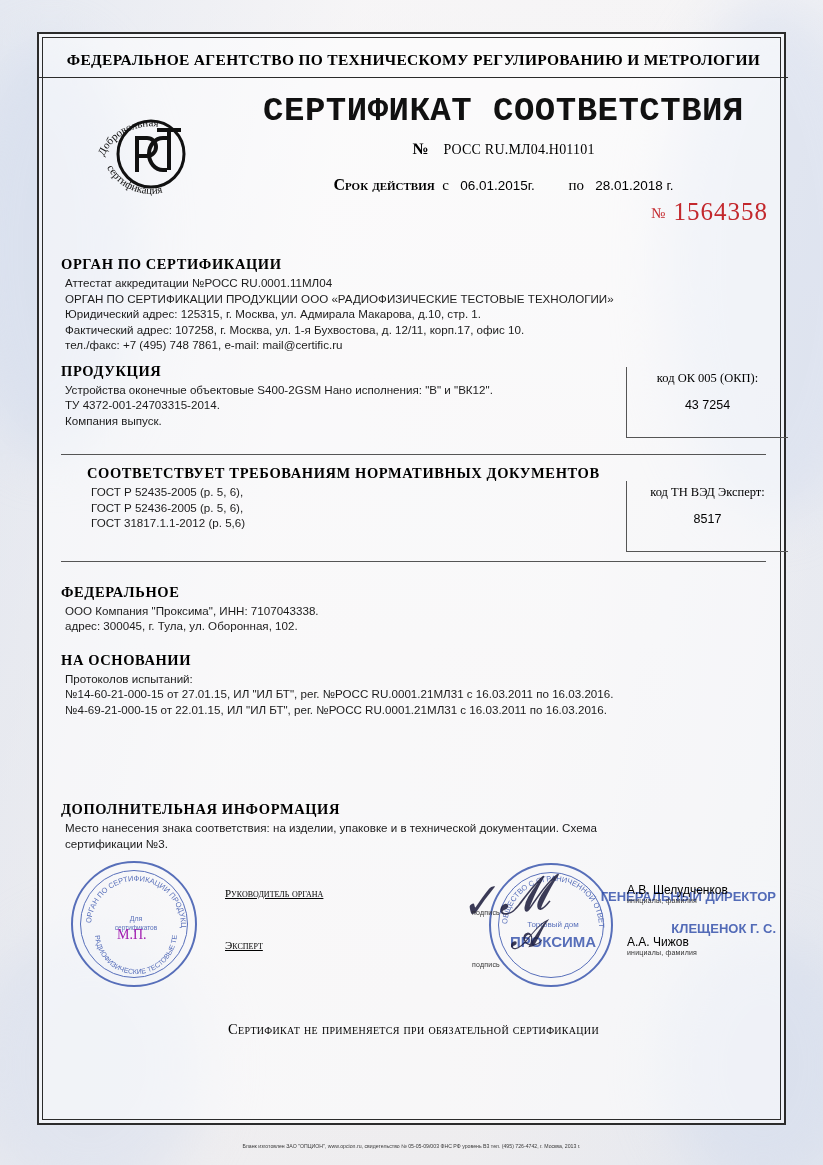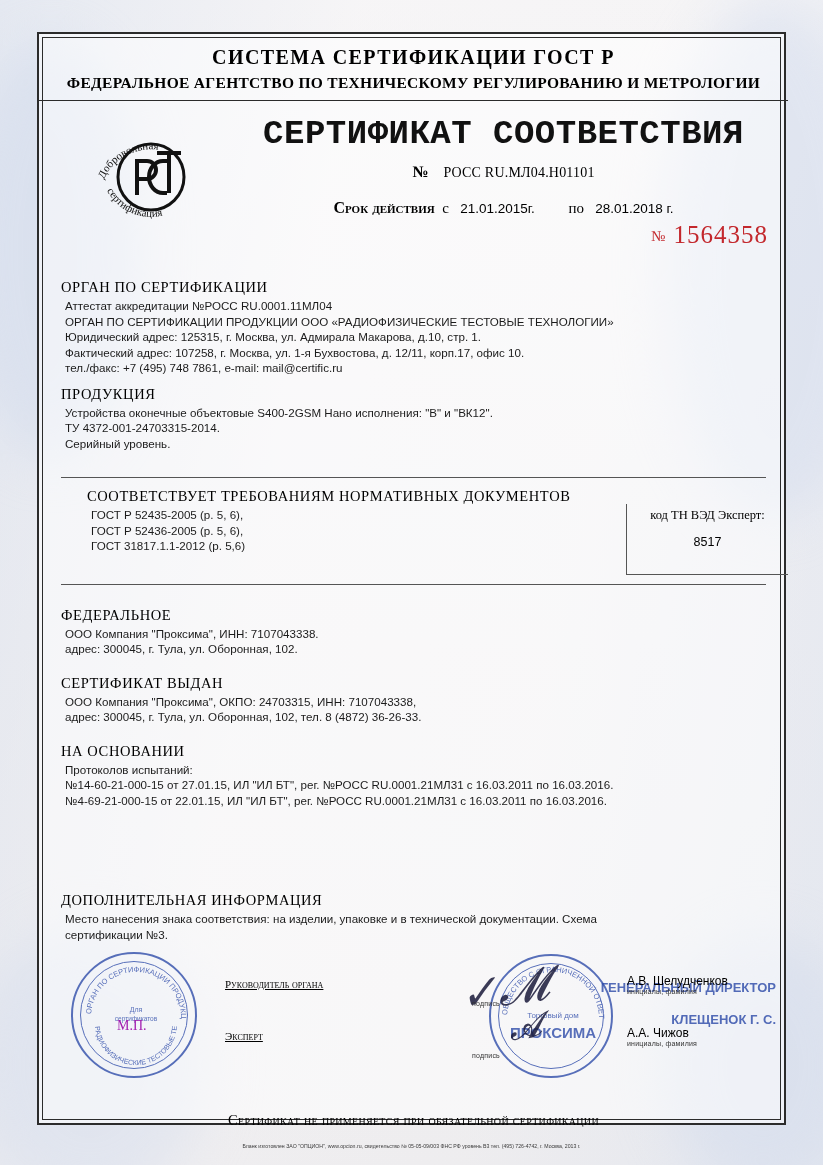--- a/index.html
+++ b/index.html
@@ -79,21 +79,21 @@
   .blanknum{
     position:absolute;right:20px;top:120px;
     color:#c3282d;font-size:25px;
     font-family:"Liberation Serif", serif;
     letter-spacing:1px;
   }
   .blanknum .sm{font-size:15px;vertical-align:2px;}
 
   .sect{padding:0 22px;}
   h2.s{
-    font-size:14.5px;font-weight:normal;font-variant:small-caps;
+    font-size:14.5px;font-weight:bold;font-variant:small-caps;
     letter-spacing:.6px;margin:10px 0 2px 0;
   }
   .body-line{
     font-family:"Liberation Sans", sans-serif;
     font-size:11.6px;line-height:15.5px;color:#1b1b1b;
     margin-left:4px;
   }
   .boxcell{
     position:absolute;
     border-left:1px solid #555;
@@ -154,21 +154,20 @@
   <div class="blotch b3"></div>
   <div class="blotch b4"></div>
 </div>
 
 <div class="frame-outer">
   <div class="frame-inner"></div>
 
   <div class="content">
 
     <div class="hdr">
-      <div class="l1">СИСТЕМА СЕРТИФИКАЦИИ ГОСТ Р</div>
       <div class="l2">ФЕДЕРАЛЬНОЕ АГЕНТСТВО ПО ТЕХНИЧЕСКОМУ РЕГУЛИРОВАНИЮ И МЕТРОЛОГИИ</div>
     </div>
     <div class="rule"></div>
 
     <div class="titleband">
 
       <div class="gost-mark">
         <svg width="132" height="118" viewBox="0 0 132 118">
           <path id="arcTop" d="M 16,72 A 52,52 0 0 1 116,72" fill="none"></path>
           <path id="arcBot" d="M 18,66 A 50,50 0 0 0 114,66" fill="none"></path>
@@ -190,21 +189,21 @@
 
       <div class="numline">
         <span class="nsign">№</span>
         &nbsp;&nbsp;
         <span class="nval">РОСС RU.МЛ04.Н01101</span>
       </div>
 
       <div class="validline">
         <b>Срок действия</b>
         &nbsp;<span>с</span>
-        &nbsp;&nbsp;<span class="v">21.01.2015г.</span>
+        &nbsp;&nbsp;<span class="v">06.01.2015г.</span>
         &nbsp;&nbsp;&nbsp;&nbsp;&nbsp;&nbsp;&nbsp;
         <span>по</span>
         &nbsp;&nbsp;<span class="v">28.01.2018 г.</span>
       </div>
 
       <div class="blanknum">
         <span class="sm">№</span>
         <span>1564358</span>
       </div>
     </div>
@@ -215,21 +214,25 @@
       <div class="body-line">ОРГАН ПО СЕРТИФИКАЦИИ ПРОДУКЦИИ ООО «РАДИОФИЗИЧЕСКИЕ ТЕСТОВЫЕ ТЕХНОЛОГИИ»</div>
       <div class="body-line">Юридический адрес: 125315, г. Москва, ул. Адмирала Макарова, д.10, стр. 1.</div>
       <div class="body-line">Фактический адрес: 107258, г. Москва, ул. 1-я Бухвостова, д. 12/11, корп.17, офис 10.</div>
       <div class="body-line">тел./факс: +7 (495) 748 7861, e-mail: mail@certific.ru</div>
     </div>
 
     <div class="sect" style="position:relative;">
       <h2 class="s">ПРОДУКЦИЯ</h2>
       <div class="body-line">Устройства оконечные объектовые S400-2GSM Нано исполнения: "В" и "ВК12".</div>
       <div class="body-line">ТУ 4372-001-24703315-2014.</div>
-      <div class="body-line">Серийный уровень.</div>
+      <div class="body-line">Компания выпуск.</div>
+      <div class="boxcell" style="right:0;top:4px;width:145px;height:62px;">
+        <span>код ОК 005 (ОКП):</span>
+        <span class="bval">43 7254</span>
+      </div>
     </div>
     <div class="hline" style="margin:26px 22px 0 22px;"></div>
 
     <div class="sect" style="position:relative;padding-left:48px;">
       <h2 class="s">СООТВЕТСТВУЕТ ТРЕБОВАНИЯМ НОРМАТИВНЫХ ДОКУМЕНТОВ</h2>
       <div class="body-line">ГОСТ Р 52435-2005 (р. 5, 6),</div>
       <div class="body-line">ГОСТ Р 52436-2005 (р. 5, 6),</div>
       <div class="body-line">ГОСТ 31817.1.1-2012 (р. 5,6)</div>
       <div class="boxcell" style="right:0;top:16px;width:145px;height:62px;">
         <span>код ТН ВЭД Эксперт:</span>
@@ -237,25 +240,20 @@
       </div>
     </div>
     <div class="hline" style="margin:30px 22px 0 22px;"></div>
 
     <div class="sect" style="margin-top:22px;">
       <h2 class="s">ФЕДЕРАЛЬНОЕ</h2>
       <div class="body-line">ООО Компания "Проксима", ИНН: 7107043338.</div>
       <div class="body-line">адрес: 300045, г. Тула, ул. Оборонная, 102.</div>
     </div>
 
-    <div class="sect" style="margin-top:18px;">
-      <h2 class="s">СЕРТИФИКАТ ВЫДАН</h2>
-      <div class="body-line">ООО Компания "Проксима",  ОКПО: 24703315, ИНН:  7107043338,</div>
-      <div class="body-line">адрес: 300045, г. Тула, ул. Оборонная, 102,  тел. 8 (4872) 36-26-33.</div>
-    </div>
 
     <div class="sect" style="margin-top:18px;">
       <h2 class="s">НА ОСНОВАНИИ</h2>
       <div class="body-line">Протоколов испытаний:</div>
       <div class="body-line">№14-60-21-000-15 от 27.01.15, ИЛ "ИЛ БТ",   рег. №РОСС RU.0001.21МЛ31 с 16.03.2011 по 16.03.2016.</div>
       <div class="body-line">№4-69-21-000-15 от 22.01.15, ИЛ "ИЛ БТ",   рег. №РОСС RU.0001.21МЛ31 с 16.03.2011 по 16.03.2016.</div>
     </div>
 
     <div class="sect" style="margin-top:84px;">
       <h2 class="s">ДОПОЛНИТЕЛЬНАЯ ИНФОРМАЦИЯ</h2>

